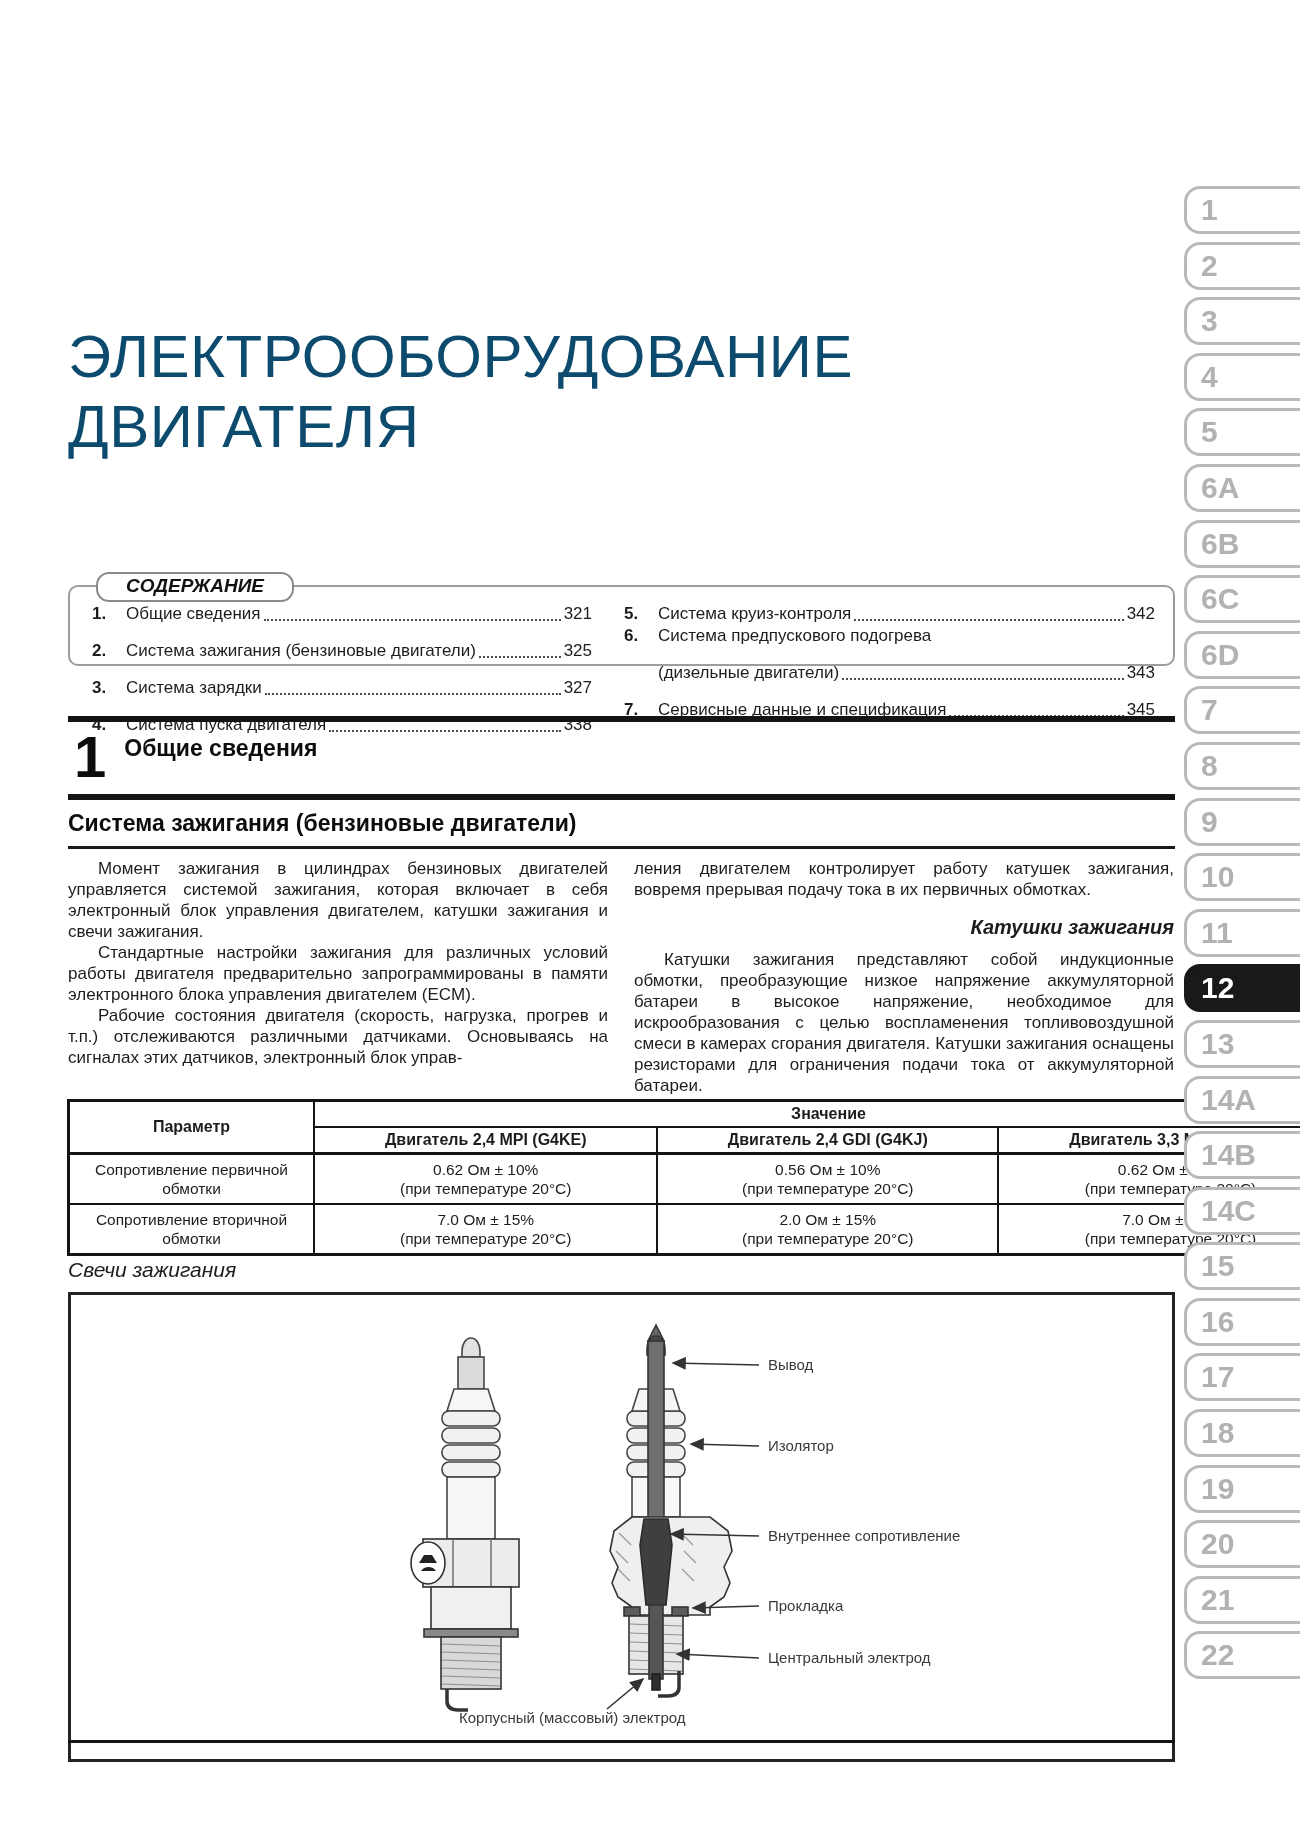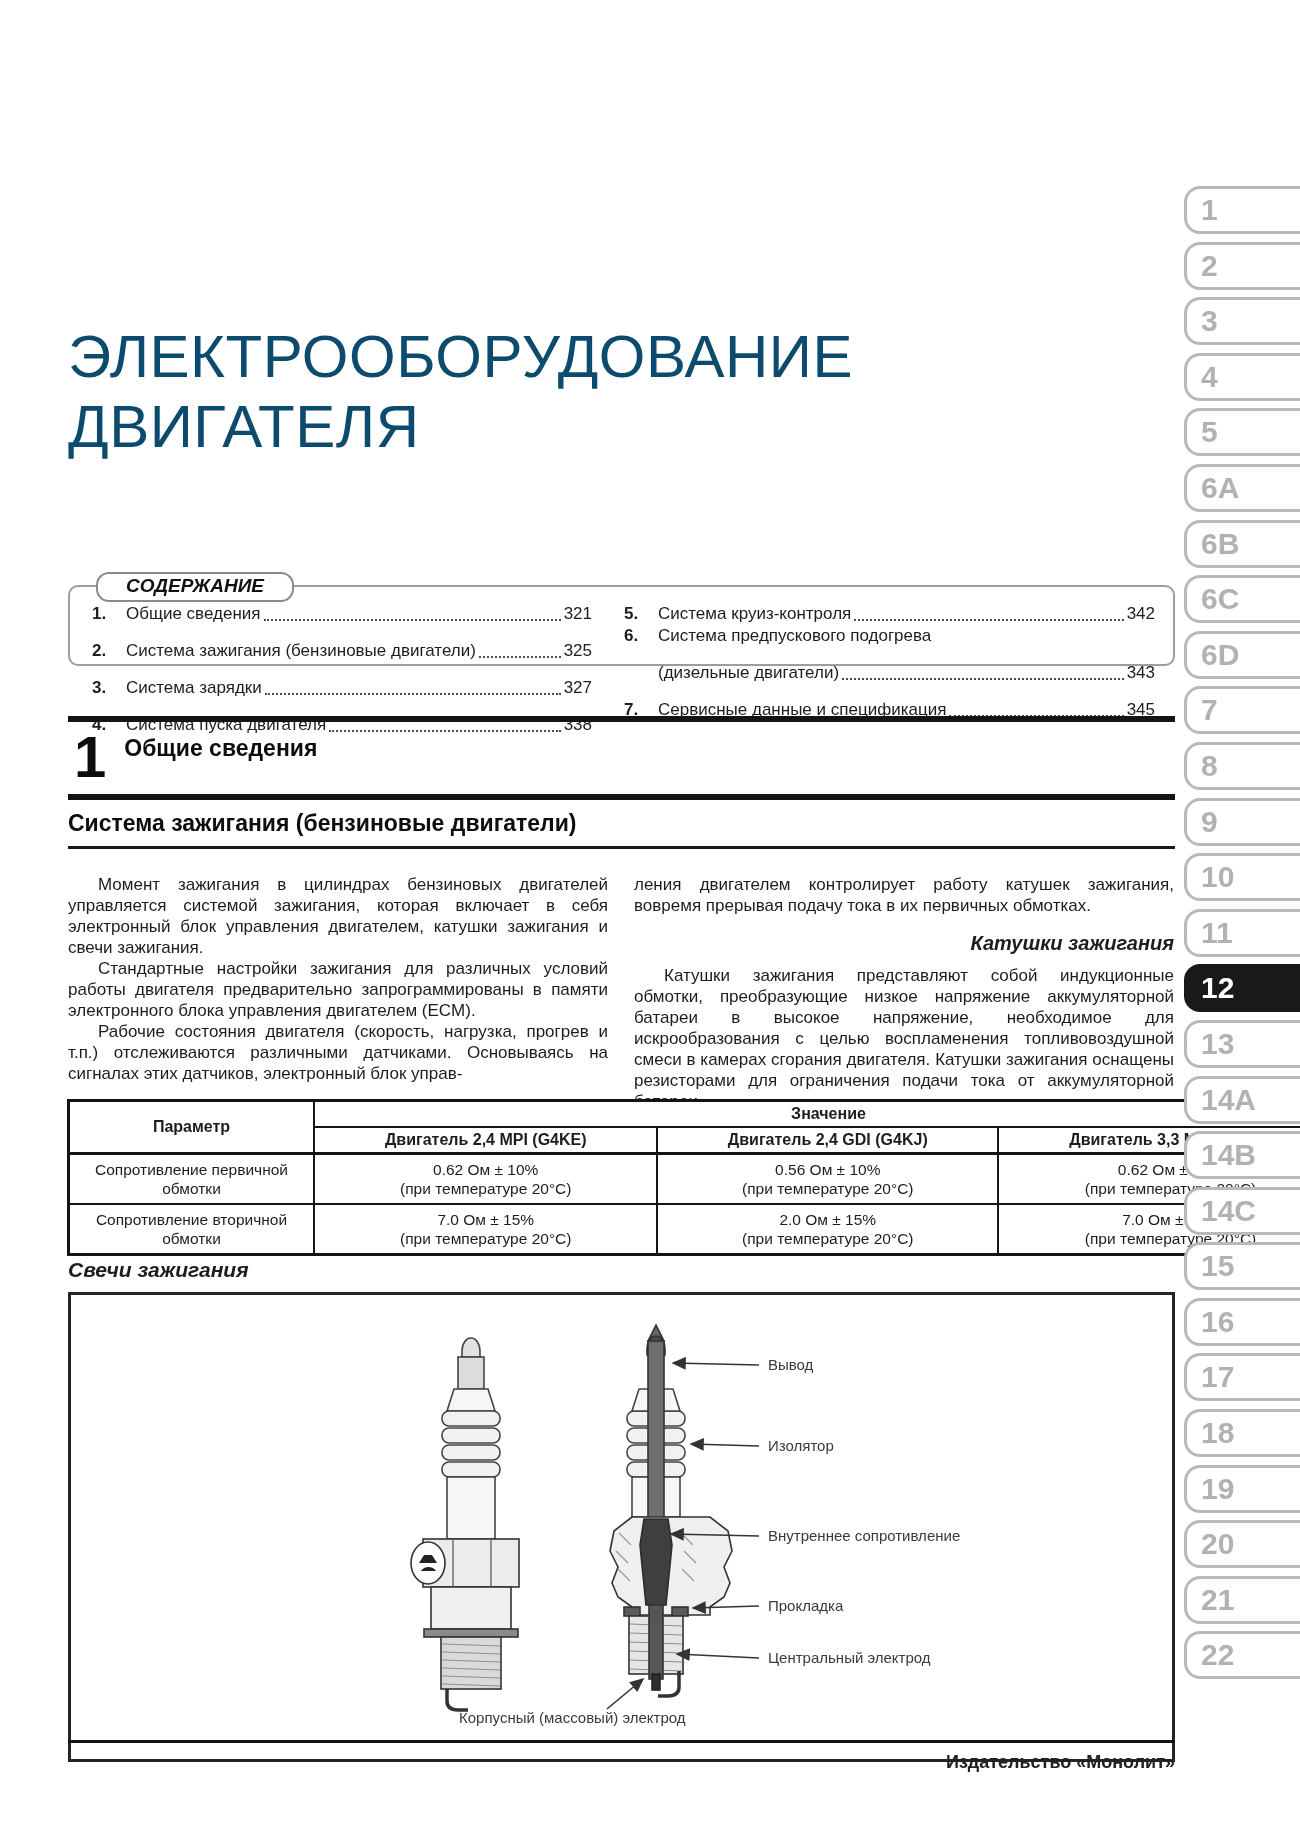--- a/index.html
+++ b/index.html
@@ -51,41 +51,41 @@
   .section-number { font-size: 58px; font-weight: bold; line-height: 58px; color: #0d0d0d; }
   .section-title  { font-size: 23px; font-weight: bold; margin-top: 7px; color: #0d0d0d; }
 
   .subsection-heading {
     top: 810px; font-size: 23px; font-weight: bold; color: #0d0d0d;
     padding-bottom: 9px; border-bottom: 3px solid #191919;
   }
 
   
   .columns { top: 858px; display: flex; gap: 26px; }
-  .col { width: 540px; font-size: 17px; line-height: 21px; text-align: justify; margin-top: 16px; }
+  .col { width: 540px; font-size: 17px; line-height: 21px; text-align: justify; }
   .col p { text-indent: 30px; }
   .col p.noindent { text-indent: 0; }
   .coils-heading {
     font-size: 20px; font-weight: bold; font-style: italic;
     margin: 17px 0 11px 0; text-indent: 0 !important; text-align: right;
   }
 
   
   .spec-table { top: 1100px; }
   table { border-collapse: collapse; width: 1276px; background: #fff; }
   th, td { border: 2px solid #141414; text-align: center; vertical-align: middle; }
   th { font-size: 16px; font-weight: bold; padding: 3px 4px; }
   td { font-size: 15.5px; line-height: 19px; padding: 5px 4px; }
   .col-param { width: 245px; }
   tr.engine-row th { border-top-width: 1px; }
   tbody tr:first-child td { border-top-width: 3px; }
   table { border: 2px solid #141414; outline: 1px solid #141414; }
 
   
-  .figure-heading { top: 1258px; font-size: 21px; font-weight: bold; font-style: italic; }
+  .figure-heading { top: 1258px; font-size: 21px; font-weight: normal; font-style: italic; }
   .figure-box { top: 1292px; height: 470px; border: 3px solid #242424; background: #fff; }
   .figure-box svg { width: 100%; height: 100%; display: block; }
   .fig-label { font-size: 15px; fill: #3a3a3a; font-family: "Liberation Sans", sans-serif; }
 
   
   .footer-rule { top: 1740px; height: 3px; background: #141414; }
   .publisher-footer {
     top: 1752px; text-align: right; font-size: 18px; font-weight: bold; color: #222;
   }
 
@@ -329,21 +329,20 @@
         <line x1="688" y1="339" x2="606" y2="335" stroke="#333" stroke-width="1.6" marker-end="url(#arr)"></line>
         <text class="fig-label" x="697" y="344">Центральный электрод</text>
 
         <line x1="536" y1="390" x2="572" y2="360" stroke="#333" stroke-width="1.6" marker-end="url(#arr)"></line>
         <text class="fig-label" x="388" y="404">Корпусный (массовый) электрод</text>
       </g>
     </svg>
   </div>
 
   <div class="abs content footer-rule"></div>
-  <div class="abs content publisher-footer">Издательство «Монолит»</div>
 
   <div class="tab-rail">
       <div class="tab">1</div>
       <div class="tab">2</div>
       <div class="tab">3</div>
       <div class="tab">4</div>
       <div class="tab">5</div>
       <div class="tab">6A</div>
       <div class="tab">6B</div>
       <div class="tab">6C</div>

